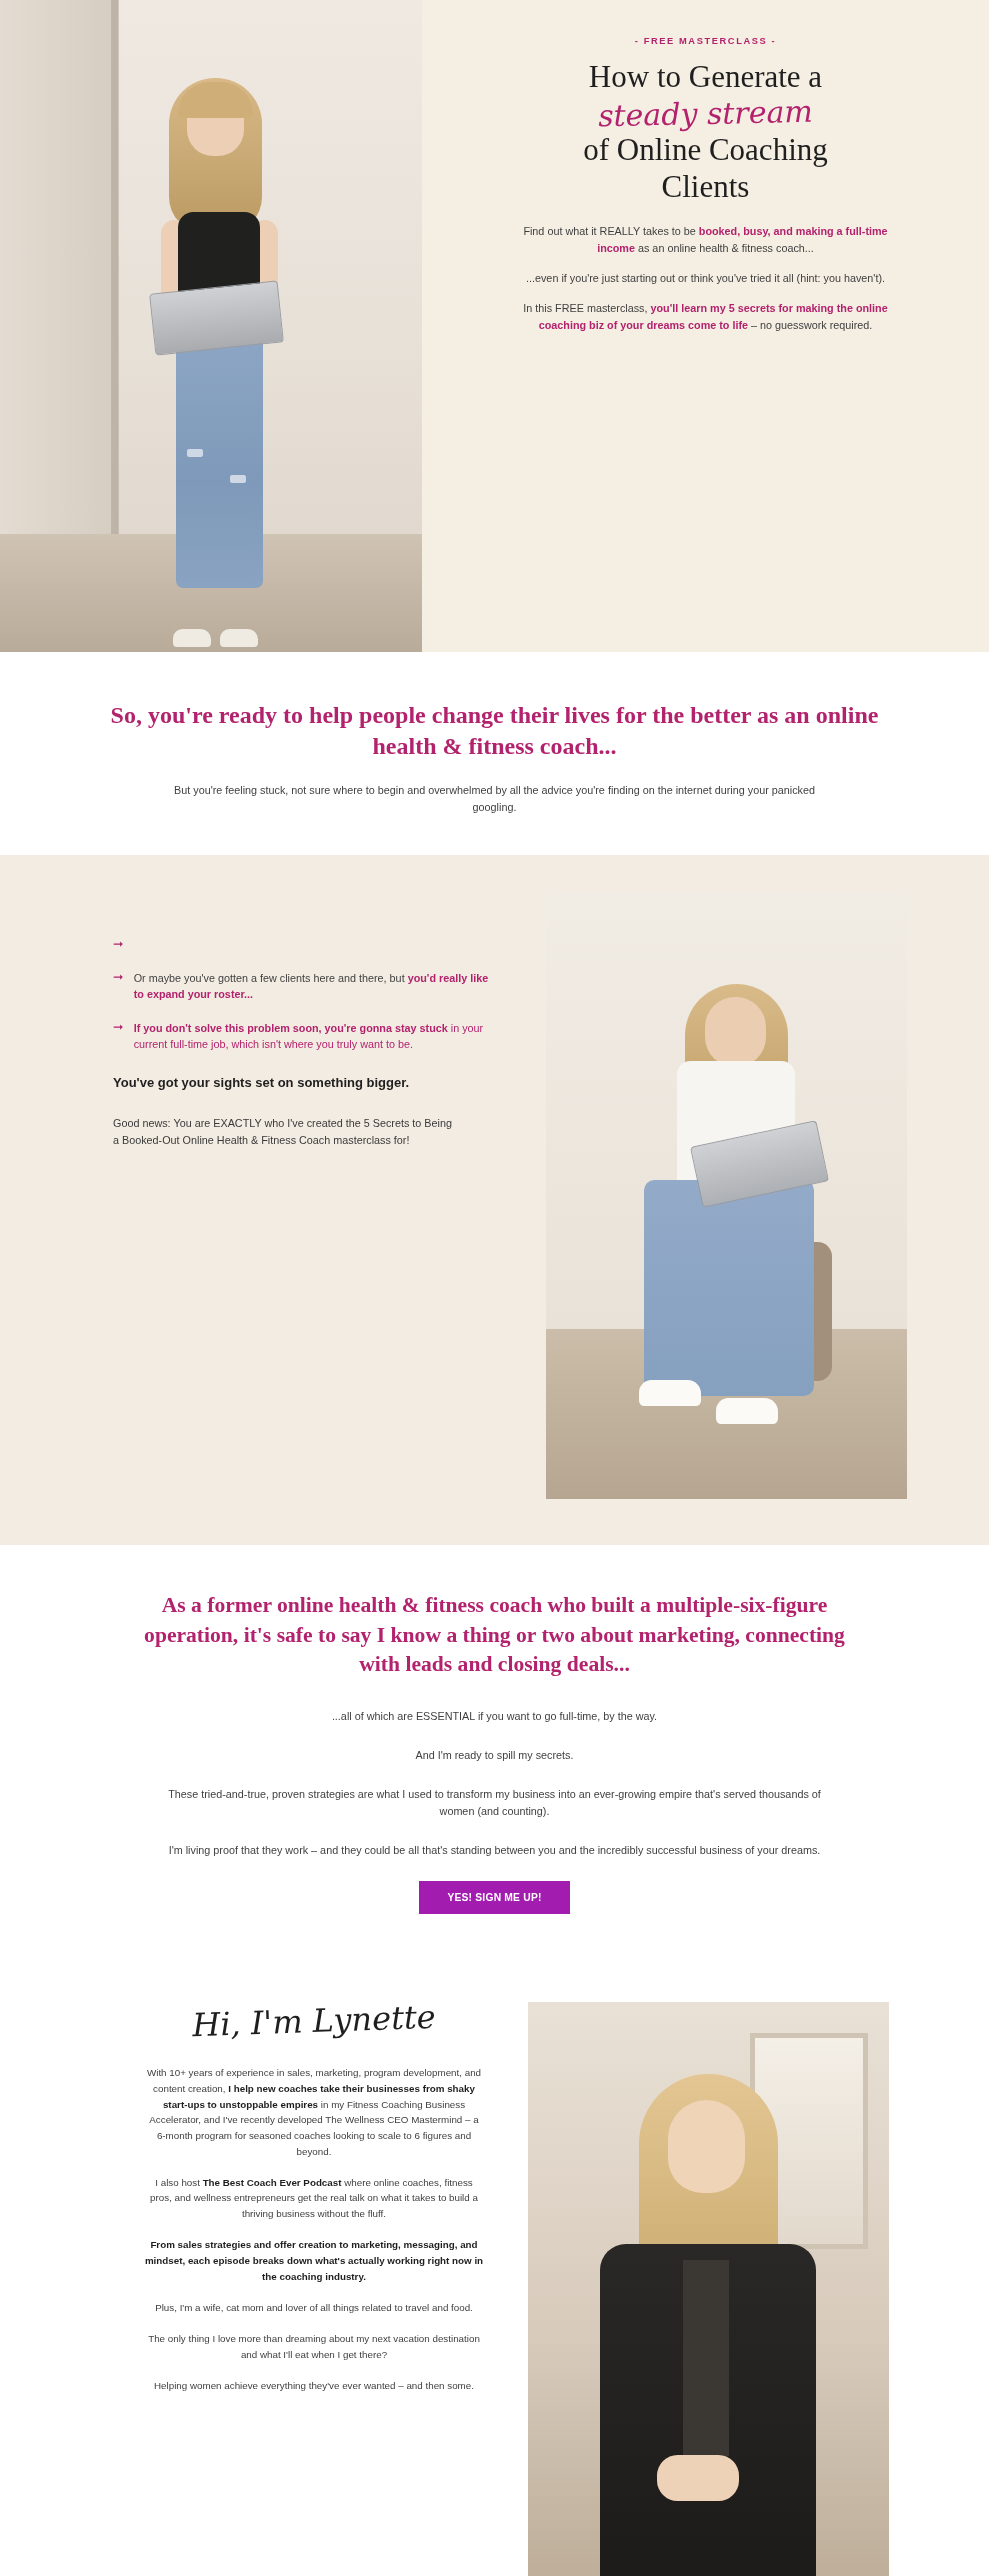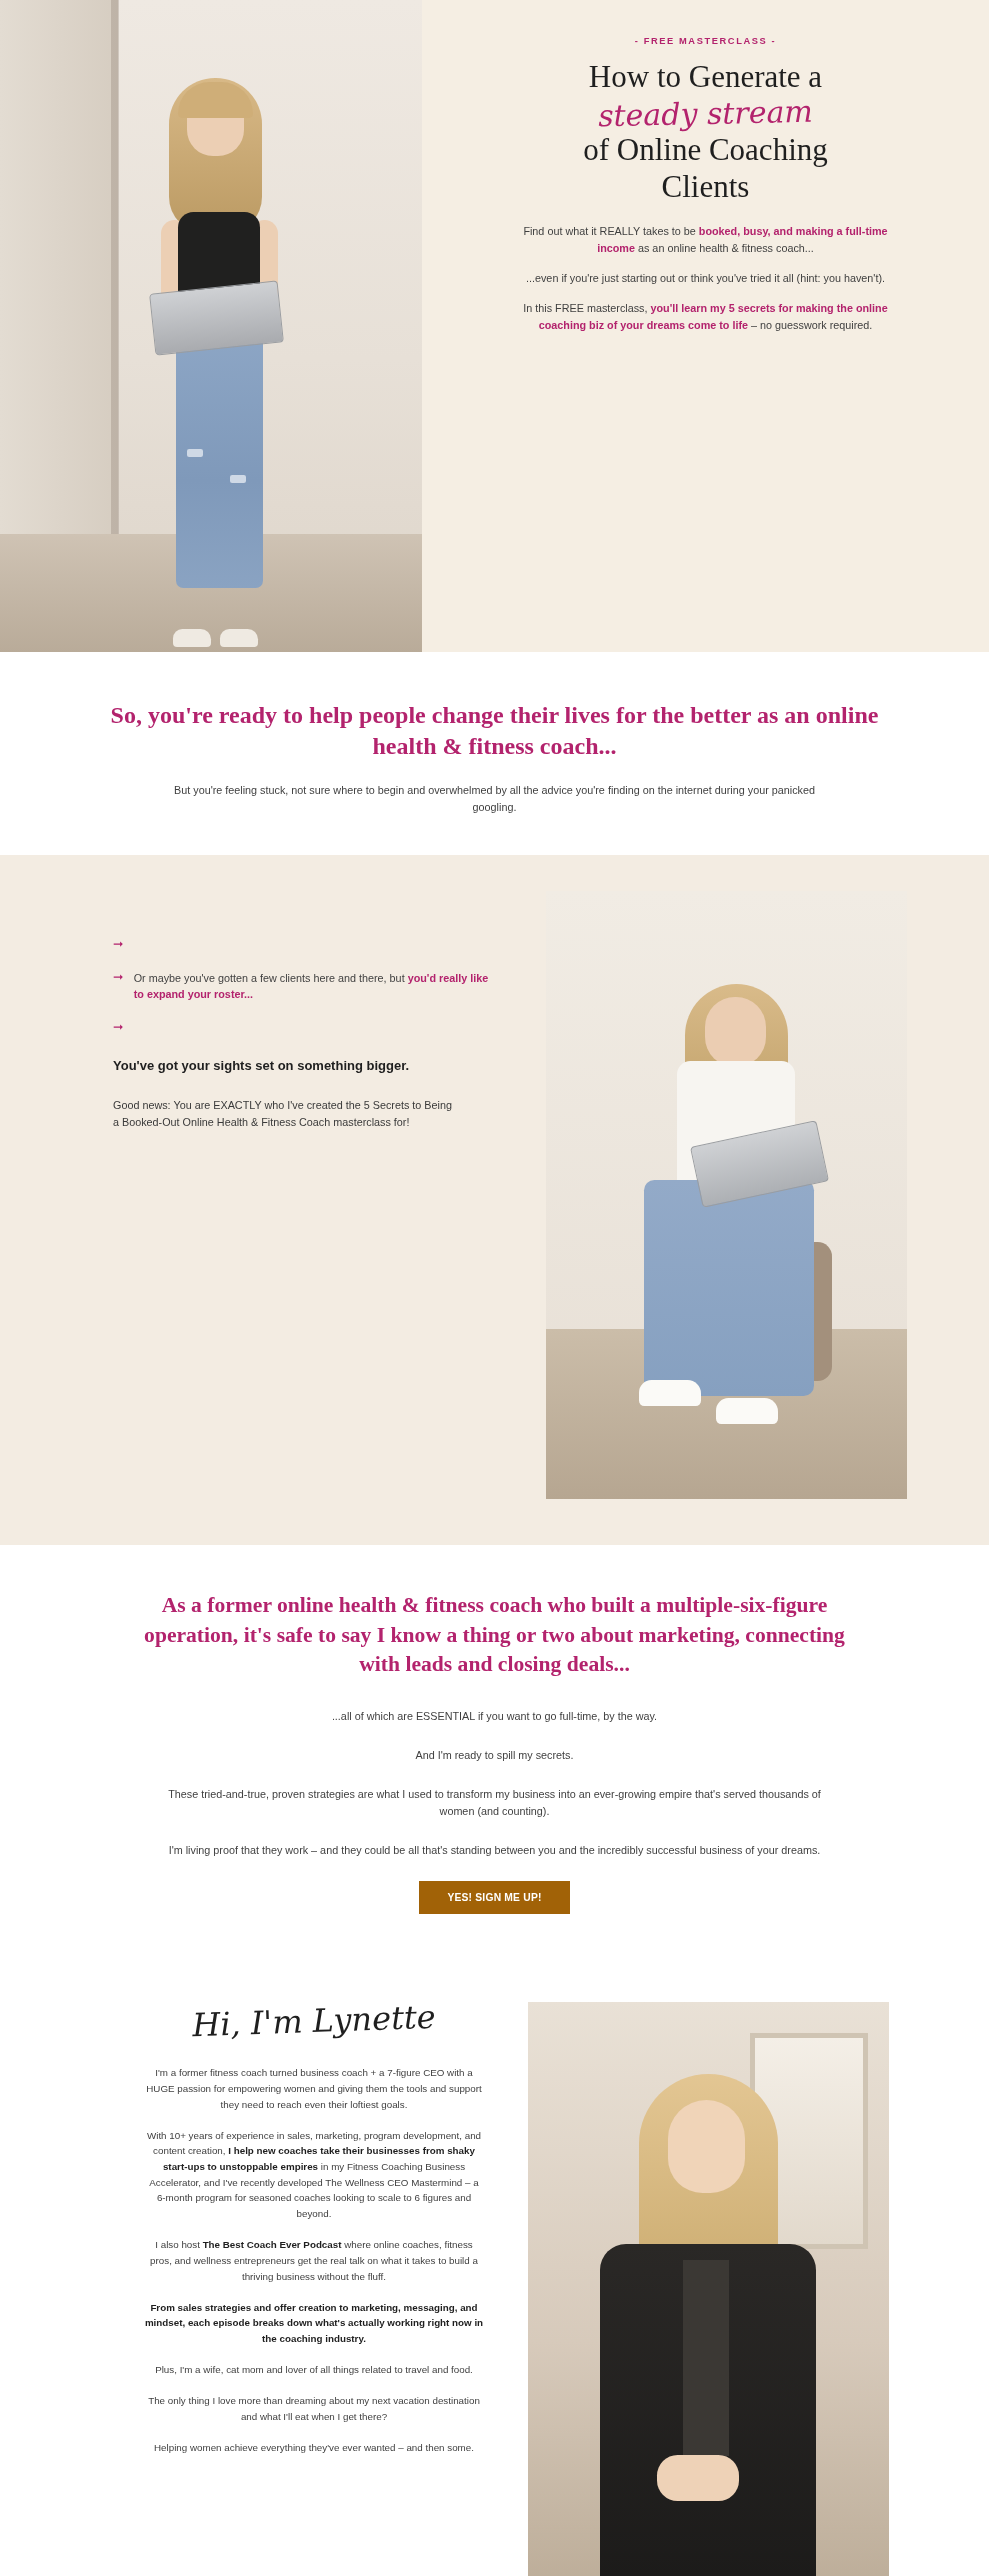--- a/index.html
+++ b/index.html
@@ -213,21 +213,21 @@
     max-width: 711px;
     margin: 0 auto 29px;
   }
   .story-p { font-size: 10.8px; line-height:1.6; max-width: 670px; margin: 0 auto 21.6px; color:#3f3f3f; }
   .story-cta {
     font-size: 11.3px; font-weight:bold; line-height:1.55; color:#1f1f1f;
     max-width: 670px; margin: 31px auto 24px;
   }
   .btn-pink {
     display:inline-block;
-    background:#a16207;
+    background:#a21caf;
     color:#ffffff;
     font-size: 10.3px;
     font-weight:bold;
     letter-spacing:0.2px;
     padding: 11.3px 28px;
     border: none;
     cursor: pointer;
   }
 
   
@@ -312,20 +312,23 @@
 
       <div class="b-row">
         <div class="arrow">➞</div>
         <div class="b-text">
           <span>Or maybe you've gotten a few clients here and there, but </span><b>you'd really like to expand your roster...</b><span></span>
         </div>
       </div>
 
       <div class="b-row">
         <div class="arrow">➞</div>
+        <div class="b-text all-pink">
+          <span></span><b>If you don't solve this problem soon, you're gonna stay stuck</b><span> in your current full-time job, which isn't where you truly want to be.</span>
+        </div>
       </div>
 
       <div class="big-line">You've got your sights set on something bigger.</div>
       <div class="good-news">Good news: You are EXACTLY who I've created the 5 Secrets to Being a Booked-Out Online Health &amp; Fitness Coach masterclass for!</div>
     </div>
 
     <div class="photo-col">
       <div class="photo2">
         <div class="p2-wall"></div>
         <div class="p2-floor"></div>
@@ -348,23 +351,20 @@
     <p class="story-p">These tried-and-true, proven strategies are what I used to transform my business into an ever-growing empire that's served thousands of women (and counting).</p>
     <p class="story-p">I'm living proof that they work – and they could be all that's standing between you and the incredibly successful business of your dreams.</p>
     <button class="btn-pink">YES! SIGN ME UP!</button>
   </section>
 
   <section class="sec-about">
     <div class="about-left">
       <div class="about-script">Hi, I'm Lynette</div>
 
       <p class="about-p">
-        <span>I'm a former fitness coach turned business coach + a 7-figure CEO with a HUGE passion for empowering women and giving them the tools and support they need to reach even their loftiest goals.</span><b></b><span></span>
-      </p>
-      <p class="about-p">
         <span>With 10+ years of experience in sales, marketing, program development, and content creation, </span><b>I help new coaches take their businesses from shaky start-ups to unstoppable empires</b><span> in my Fitness Coaching Business Accelerator, and I've recently developed The Wellness CEO Mastermind – a 6-month program for seasoned coaches looking to scale to 6 figures and beyond.</span>
       </p>
       <p class="about-p">
         <span>I also host </span><b>The Best Coach Ever Podcast</b><span> where online coaches, fitness pros, and wellness entrepreneurs get the real talk on what it takes to build a thriving business without the fluff.</span>
       </p>
       <p class="about-p">
         <span></span><b>From sales strategies and offer creation to marketing, messaging, and mindset, each episode breaks down what's actually working right now in the coaching industry.</b><span></span>
       </p>
       <p class="about-p">
         <span>Plus, I'm a wife, cat mom and lover of all things related to travel and food.</span>

